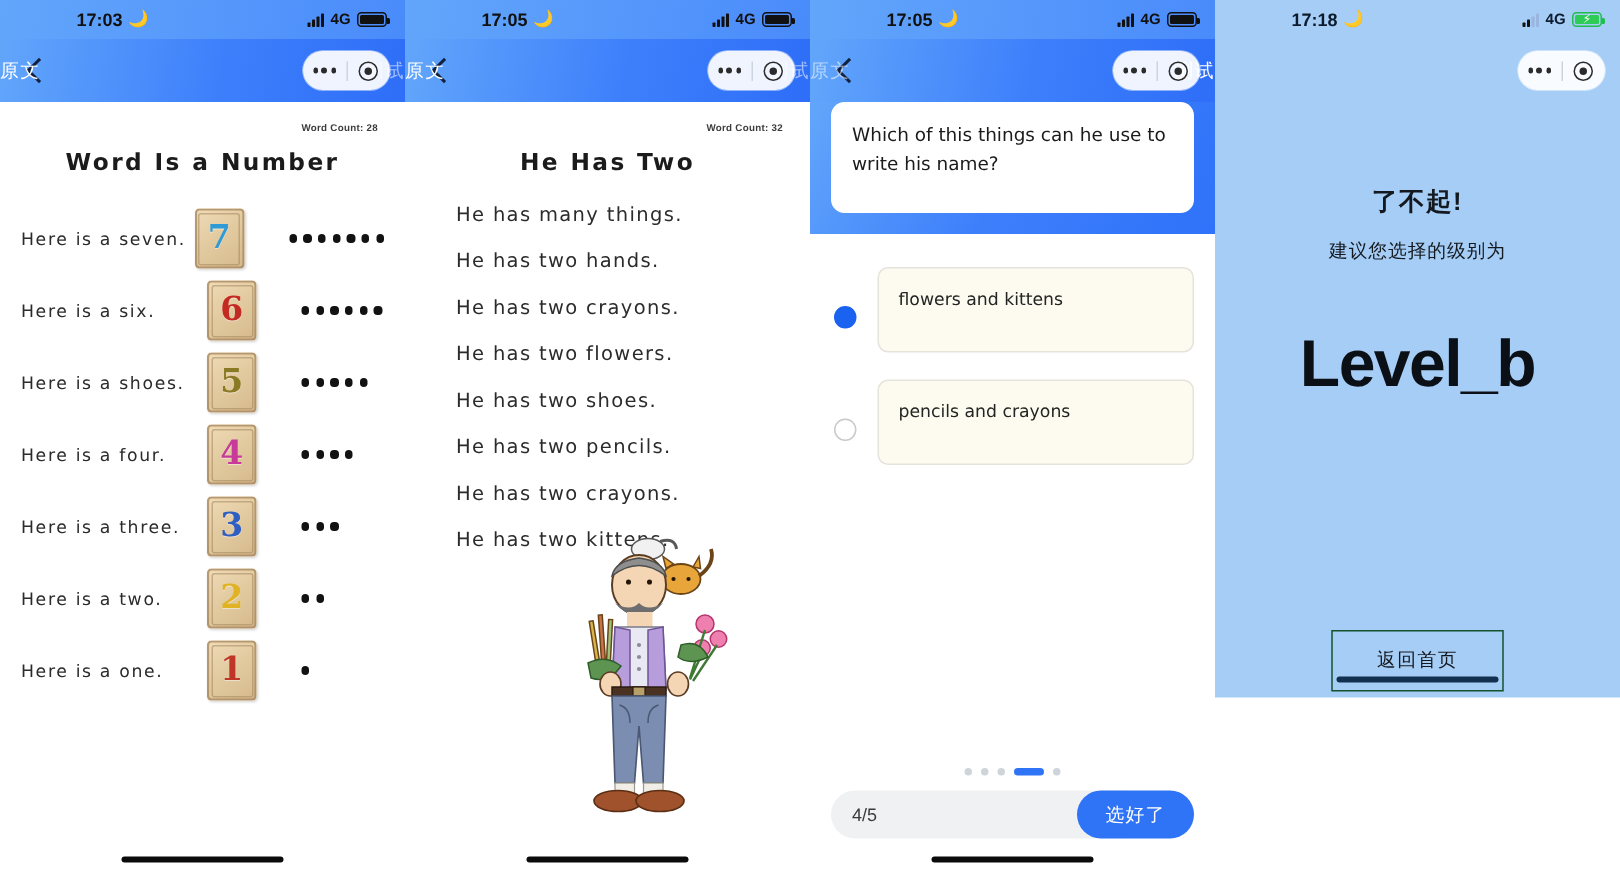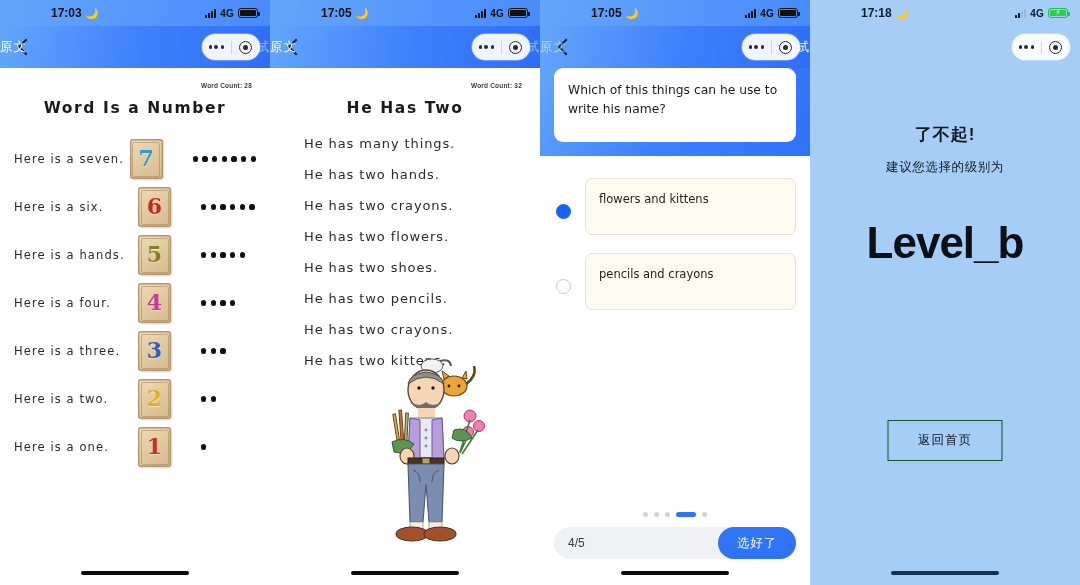--- a/index.html
+++ b/index.html
@@ -175,21 +175,21 @@
     display:flex;align-items:center;padding-left:14px;box-sizing:border-box;
     font-size:12px;color:#3a3a3a;
   }
   .qbtn{
     margin-left:-48px;width:78px;height:32px;border-radius:16px;background:#2f74f6;
     color:#ffffff;font-size:12.5px;display:flex;align-items:center;justify-content:center;
     cursor:pointer;letter-spacing:.8px;position:relative;
   }
 
   
-  .result{background:#a5cdf5;height:585px;position:relative;}
+  .result{background:#a5cdf5;height:465px;position:relative;}
   .result .statusbar{color:#0d1b2e;}
   .result .nav{justify-content:flex-end;}
   .res-body{text-align:center;padding-top:55px;}
   .res-congrats{
     font-size:17px;font-weight:bold;color:#14181f;letter-spacing:1px;
   }
   .res-sub{
     font-size:12.5px;color:#14181f;margin-top:13px;letter-spacing:.6px;
   }
   .res-level{
@@ -283,21 +283,21 @@
             <div class="dotsgrp">
               <i></i>
               <i></i>
               <i></i>
               <i></i>
               <i></i>
               <i></i>
             </div>
           </div>
           <div class="numrow">
-            <div class="sent">Here is a hands.</div>
+            <div class="sent">Here is a shoes.</div>
             <div class="block">
               <span style="color: rgb(138, 122, 35);">5</span>
             </div>
             <div class="dotsgrp">
               <i></i>
               <i></i>
               <i></i>
               <i></i>
               <i></i>
             </div>

